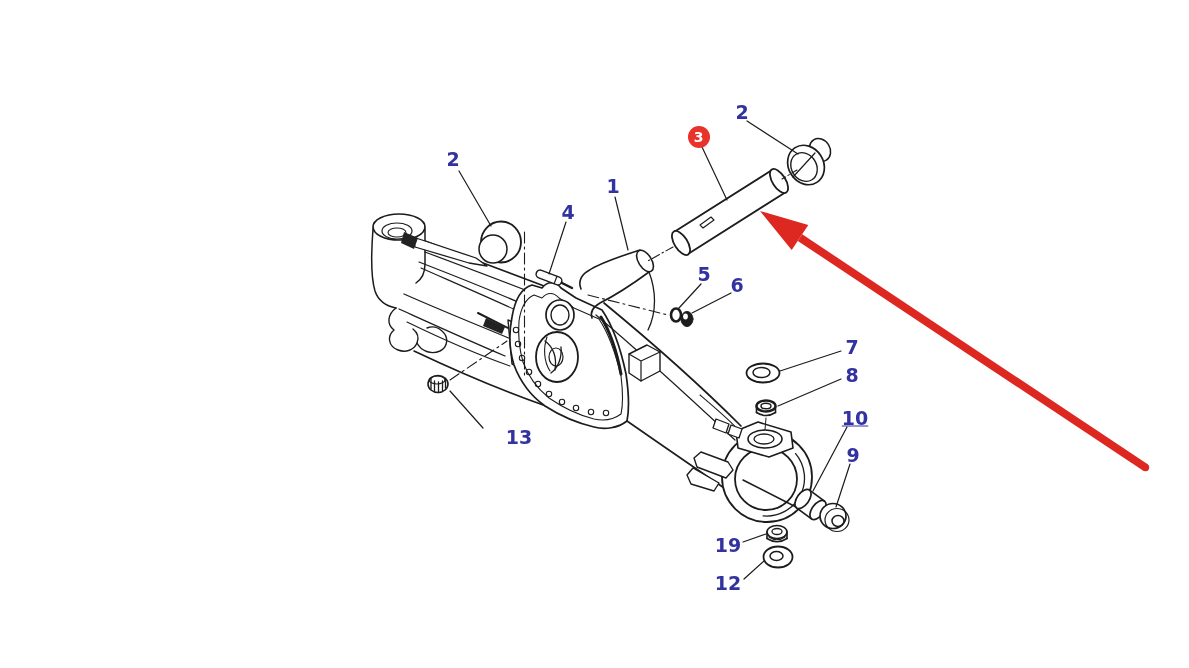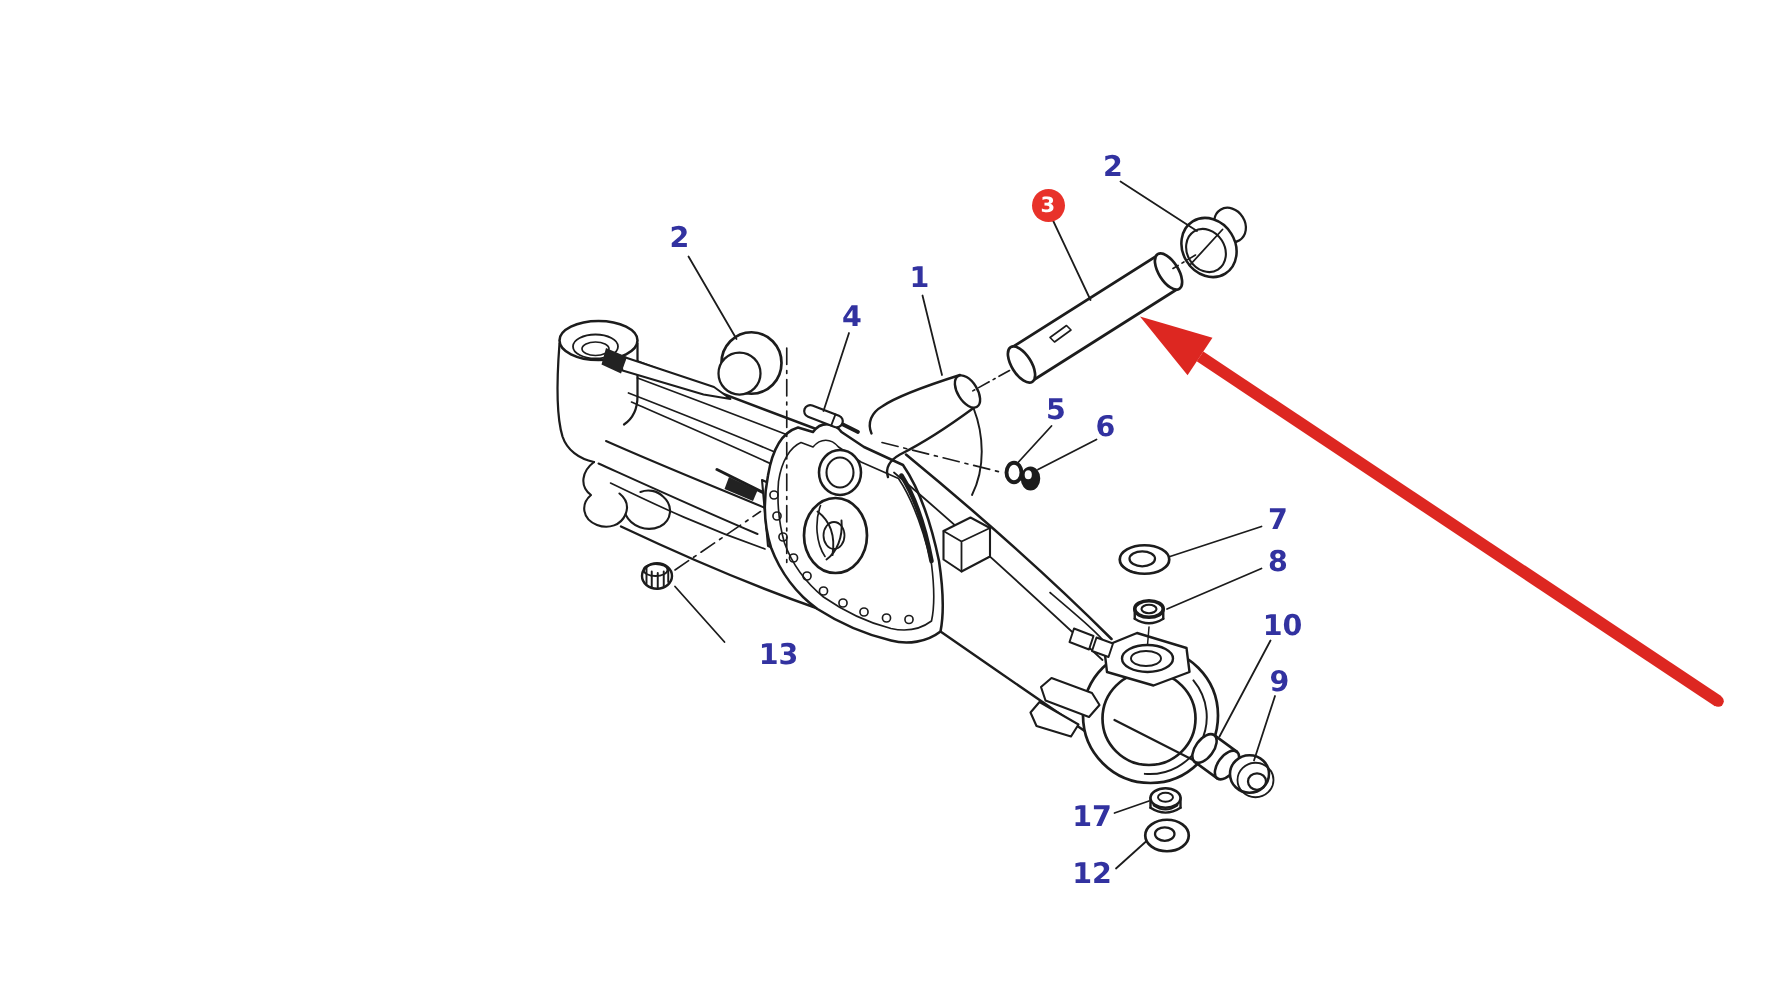--- a/index.html
+++ b/index.html
@@ -220,19 +220,19 @@
 
 <div class="callout" style="left:453px;top:159px;">2</div>
 <div class="callout" style="left:568px;top:212px;">4</div>
 <div class="callout" style="left:613px;top:186px;">1</div>
 <div class="badge" style="left:698.5px;top:136.5px;">3</div>
 <div class="callout" style="left:742px;top:112px;">2</div>
 <div class="callout" style="left:704px;top:274px;">5</div>
 <div class="callout" style="left:737px;top:285px;">6</div>
 <div class="callout" style="left:852px;top:347px;">7</div>
 <div class="callout" style="left:852px;top:375px;">8</div>
-<div class="callout" style="left:855px;top:418px;">10</div>
+<div class="callout" style="left:855px;top:418px;text-decoration:underline;">10</div>
 <div class="callout" style="left:853px;top:455px;">9</div>
-<div class="callout" style="left:728px;top:545px;">17</div>
+<div class="callout" style="left:728px;top:545px;">19</div>
 <div class="callout" style="left:728px;top:583px;text-align:center;">12</div>
 <div class="callout" style="left:519px;top:437px;">13</div>
 
 </div>
 
 </body></html>

